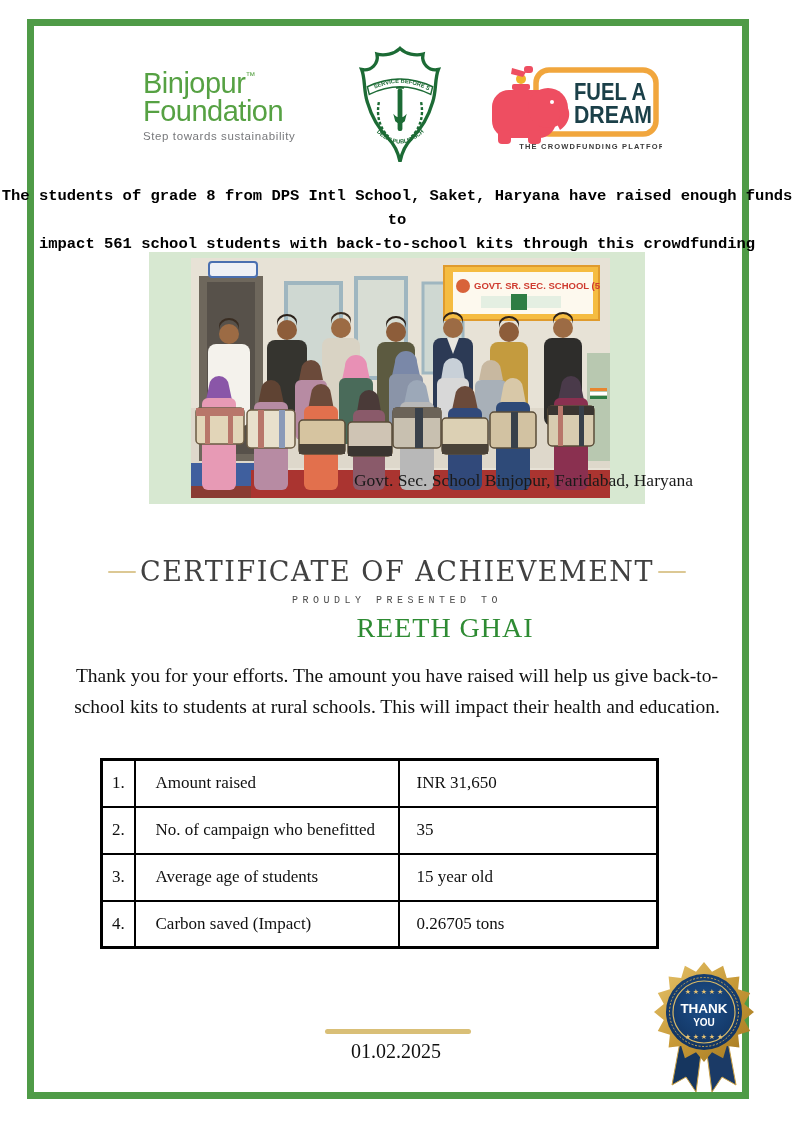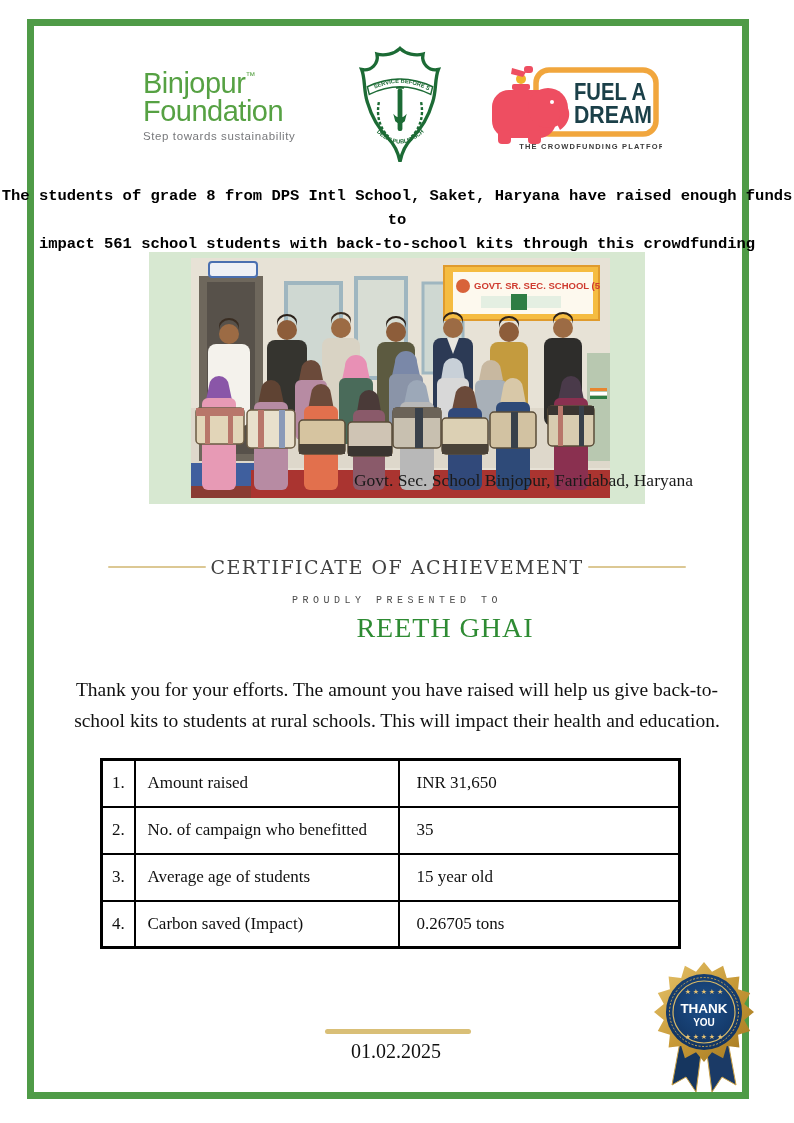--- a/index.html
+++ b/index.html
@@ -24,40 +24,40 @@
 
   
   .photo-panel{position:absolute;left:149px;top:252px;width:496px;height:252px;background:#d7e8d1;}
   .photo{position:absolute;left:42px;top:6px;width:419px;height:240px;display:block;}
   .photo-caption{position:absolute;left:0;bottom:13px;width:100%;text-align:right;
                  font-size:17.5px;color:#1a1a1a;margin-left:48px;}
 
   
   .cert-row{position:absolute;left:108px;top:556px;width:578px;display:flex;align-items:center;}
   .cert-rule{flex:1;height:2px;background:#dcc894;border-radius:1px;}
-  .cert-title{margin:0 4px;font-family:"DejaVu Serif", serif;font-size:19px;
+  .cert-title{margin:0 4px;font-family:"DejaVu Serif", serif;font-size:27px;
               letter-spacing:1.5px;color:#414141;white-space:nowrap;}
   .presented{position:absolute;left:0;top:595px;width:794px;text-align:center;
              font-family:Liberation Mono, monospace;font-size:10px;
              letter-spacing:4.5px;color:#4d4d4d;}
   .recipient{position:absolute;left:0;top:612px;width:794px;text-align:center;
              font-size:28px;letter-spacing:1px;color:#2e8b33;padding-left:48px;}
 
   
   .message{position:absolute;left:35px;top:660px;width:724px;text-align:center;
-           font-size:19.5px;line-height:1.6;color:#101010;margin-top:14px;}
+           font-size:19.5px;line-height:1.6;color:#101010;}
 
   
   .impact-table{position:absolute;left:100px;top:758px;border-collapse:collapse;
                 border:3px solid #000;}
   .impact-table td{border:2px solid #000;font-size:17px;color:#101010;height:47px;
                    box-sizing:border-box;padding:0;}
   .impact-table td.num{width:33px;text-align:center;}
-  .impact-table td.label{width:264px;padding-left:12px;}
-  .impact-table td.value{width:281px;padding-left:17px;}
+  .impact-table td.label{width:264px;padding-left:20px;}
+  .impact-table td.value{width:259px;padding-left:17px;}
 
   
   .gold-line{position:absolute;left:325px;top:1029px;width:146px;height:5px;
              border-radius:3px;background:#d9bf77;}
   .date{position:absolute;left:0;top:1040px;width:792px;text-align:center;
         font-size:20px;color:#101010;}
   .badge{position:absolute;left:643px;top:956px;}
 </style>
 </head>
 <body>

